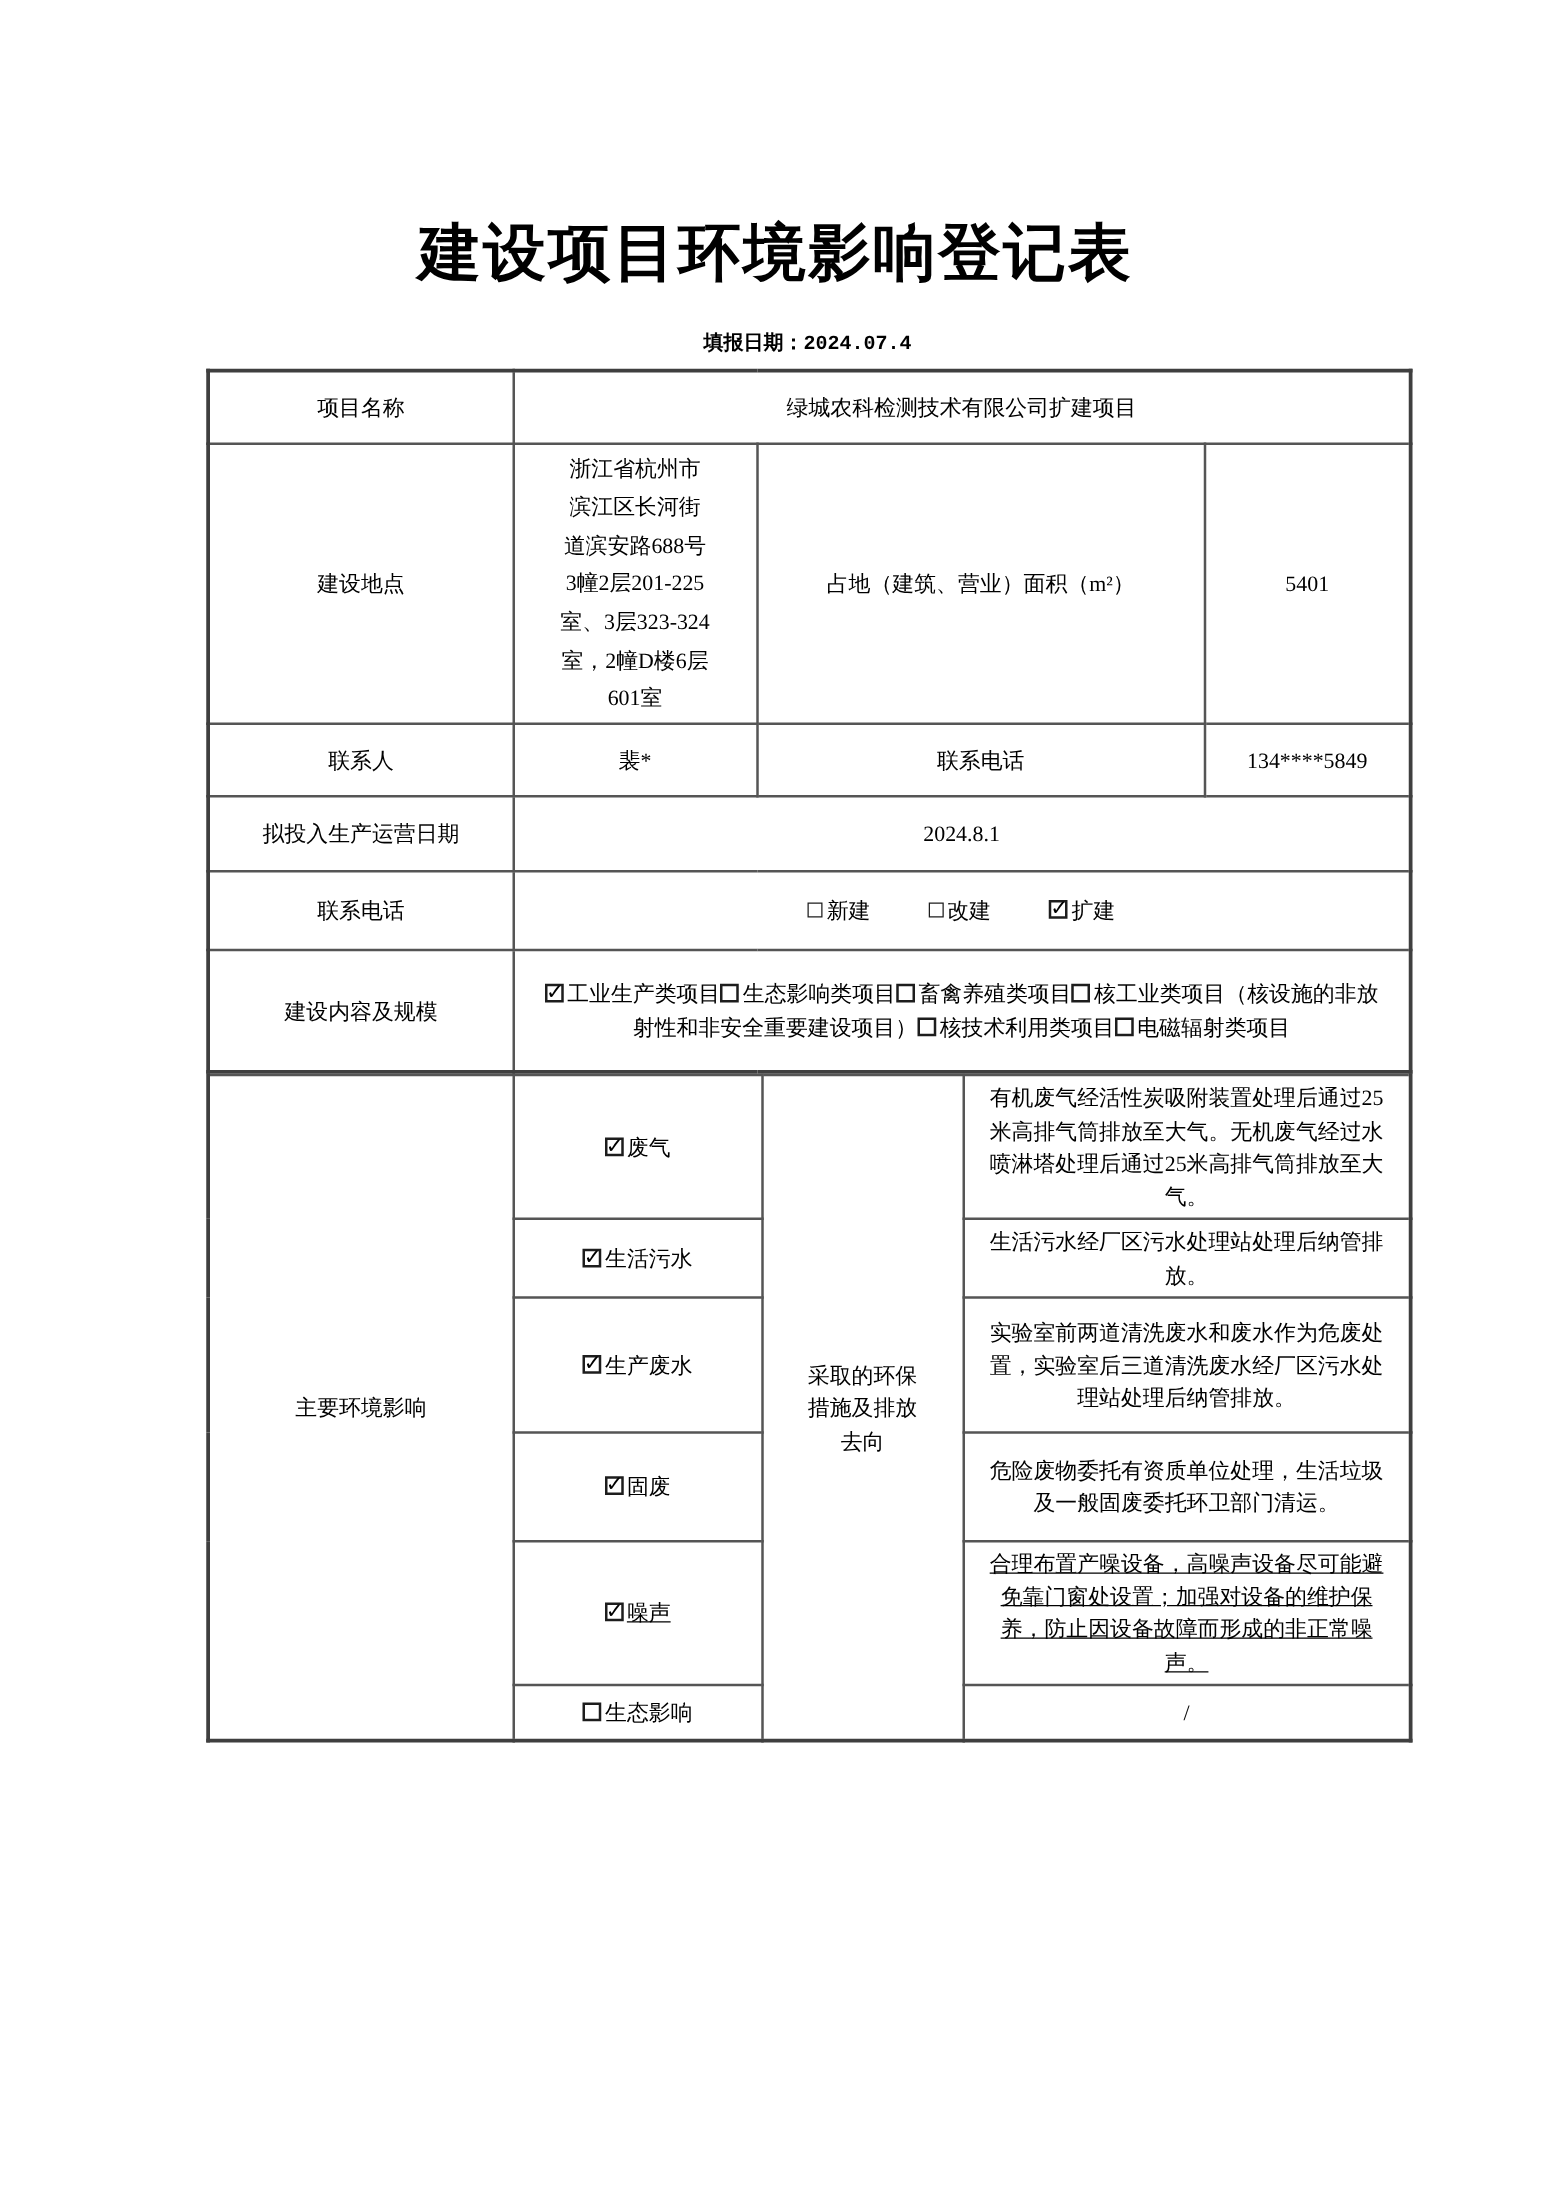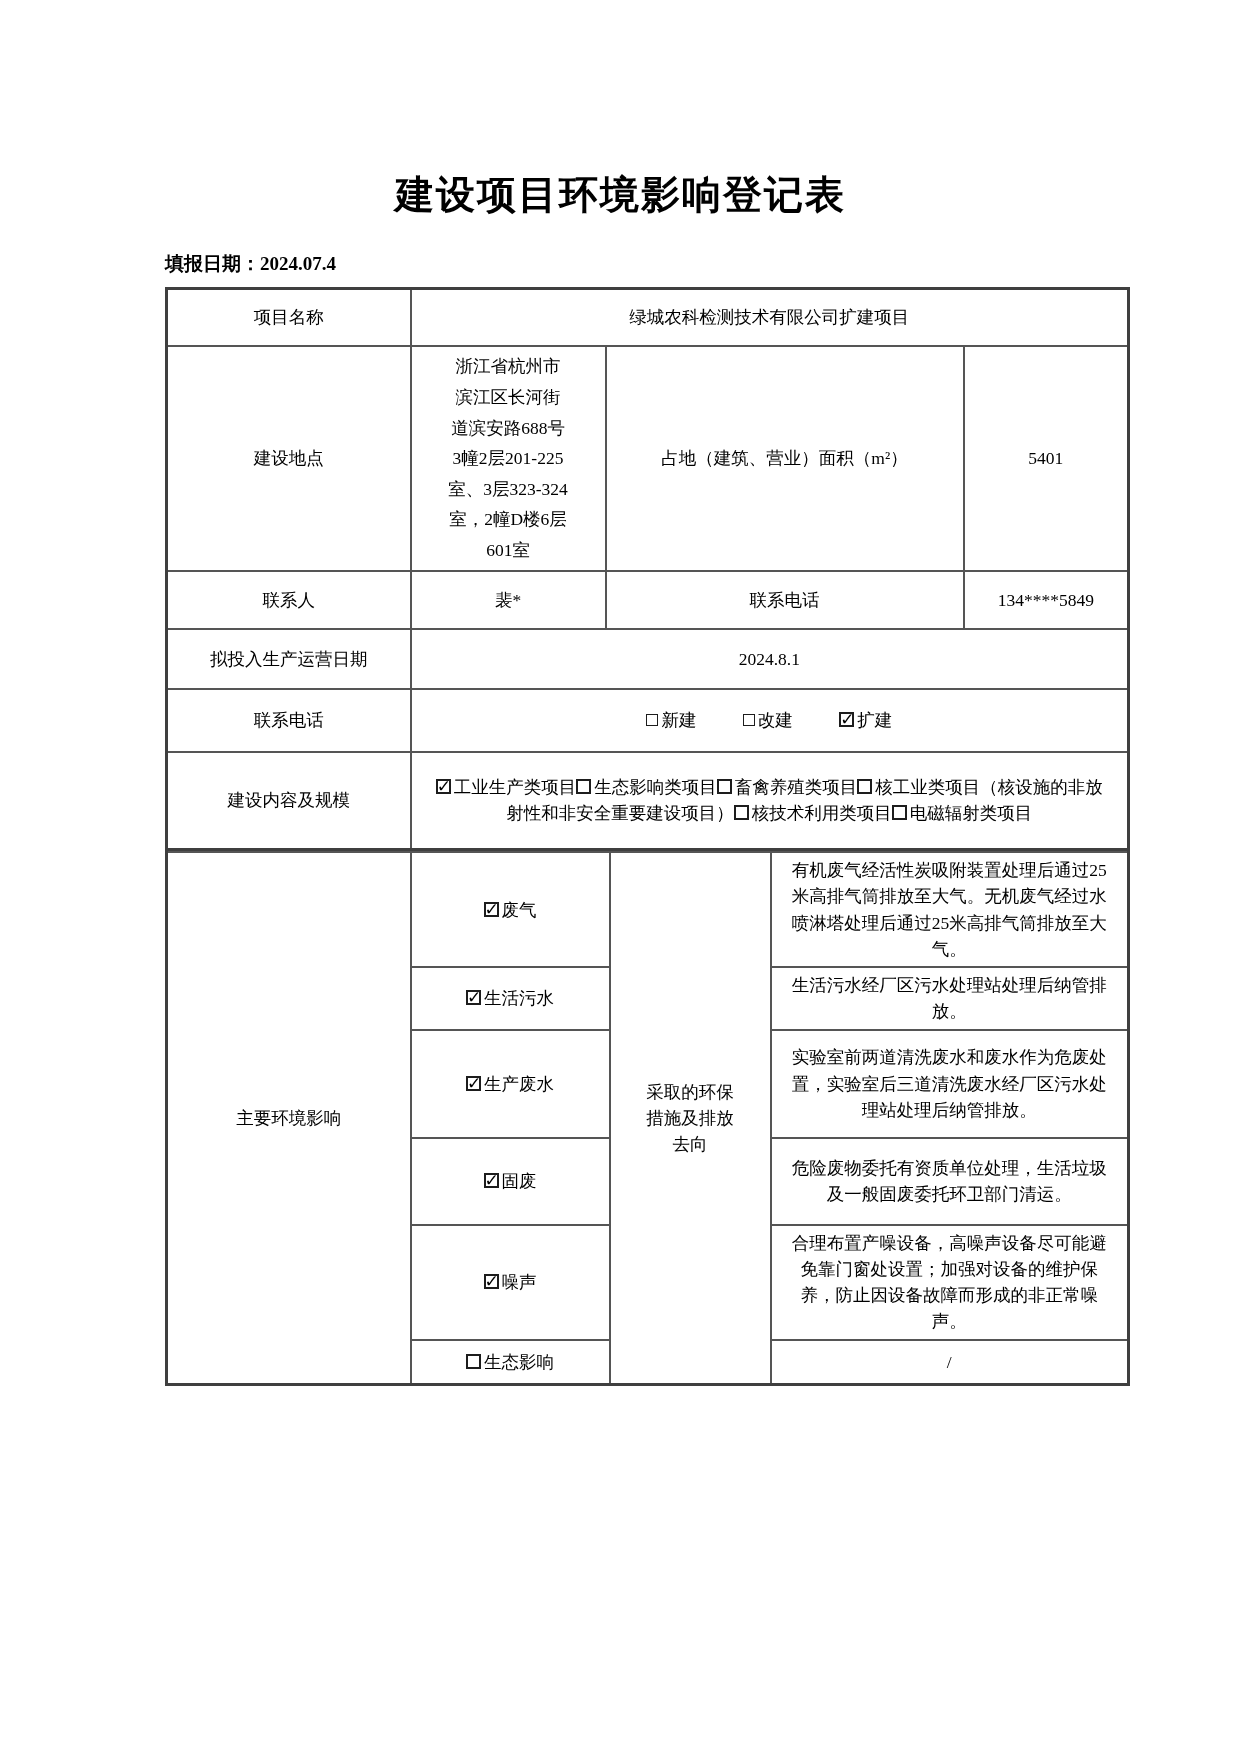--- a/index.html
+++ b/index.html
@@ -8,30 +8,31 @@
     font-family:"Liberation Serif","DejaVu Serif",serif;
     color:#000;
     -webkit-font-smoothing:antialiased;
   }
   .page{position:relative;width:1241px;height:1754px;overflow:hidden;}
 
   .doc-title{
     margin:0;
     padding-top:172px;
     text-align:center;
-    font-size:39px;
+    font-size:50px;
     font-weight:700;
     letter-spacing:2px;
     line-height:1.2;
   }
   .date-line{
     width:962px;
     margin:32px 0 10px 165px;
-    text-align:left;
-    font-size:19px;
+    text-align:center;
+    font-size:16px;
+    font-family:Liberation Mono, monospace;
   }
   .date-line .dl{font-weight:700;}
   .date-line .dv{font-weight:600;}
 
   table.form{
     margin-left:165px;
     width:962px;
     border-collapse:collapse;
     table-layout:fixed;
     font-size:17.5px;
@@ -55,21 +56,21 @@
   .h-invest td{height:59px;}
   .h-opdate td{height:60px;}
   .h-nature td{height:63px;}
   .h-basis td{height:67px;}
   .h-scope td{height:98px;}
 
   .ih-1 td{height:112px;}
   .ih-2 td{height:60px;}
   .ih-3 td{height:108px;}
   .ih-4 td{height:87px;}
-  .ih-5 td{height:110px;}
+  .ih-5 td{height:110px;text-decoration:underline;}
   .ih-6 td{height:45px;}
 
   .narrow-block{
     display:inline-block;
     width:120px;
     text-align:center;
     word-break:break-all;
     line-height:1.75;
   }
   .narrow-block.company{width:128px;}

